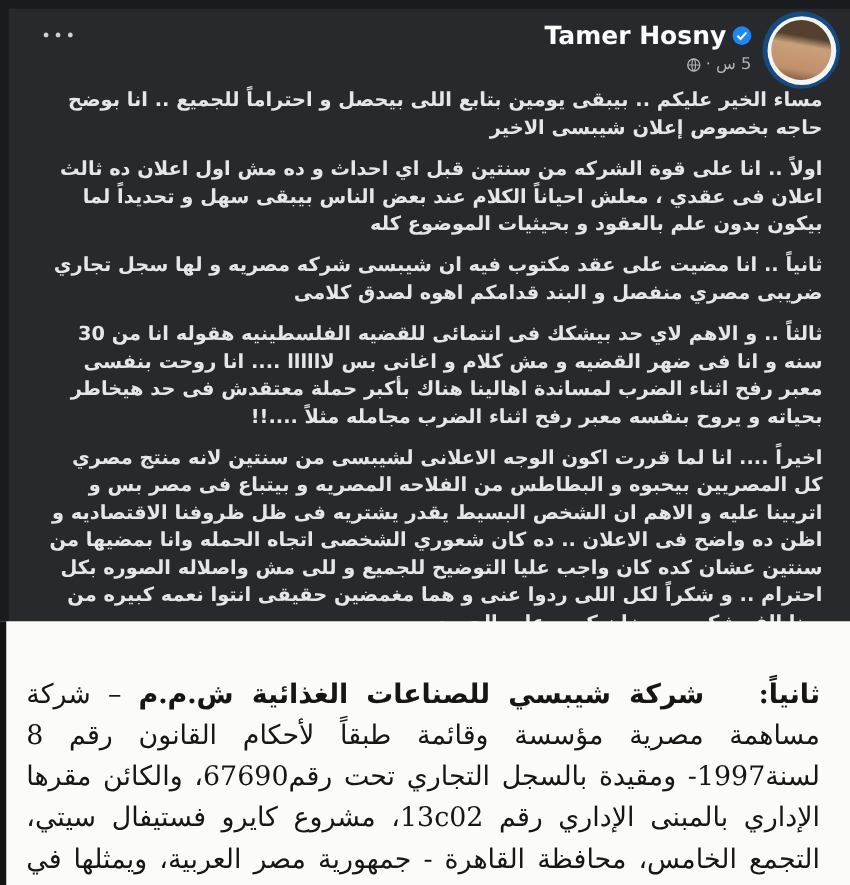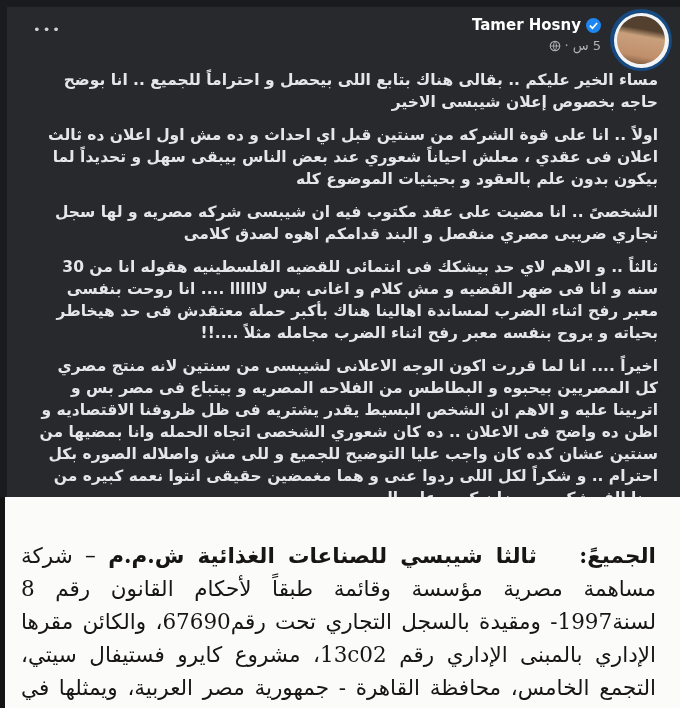--- a/index.html
+++ b/index.html
@@ -10,21 +10,21 @@
 
   
   .post { position: absolute; left: 7px; top: 7px; right: 0; height: 490px; background: #27292c; }
 
   .post-header { position: relative; height: 58px; }
   .more-btn { position: absolute; left: 26px; top: 16px; color: #cfd1d5; font-size: 13px;
               letter-spacing: 2px; cursor: pointer; line-height: 1; }
   .hdr-cluster { position: absolute; right: 8px; top: 2px; display: flex; gap: 9px; align-items: flex-start; }
   .namecol { padding-top: 7px; text-align: right; }
   .name-row { display: flex; justify-content: flex-end; align-items: center; gap: 5px; }
-  .author { color: #ffffff; font-weight: bold; font-size: 15px; cursor: pointer; }
+  .author { color: #ffffff; font-weight: bold; font-size: 20px; cursor: pointer; }
   .badge { width: 15px; height: 15px; border-radius: 50%; background: #1e86f0;
            display: flex; align-items: center; justify-content: center; flex: 0 0 auto; }
   .meta { display: flex; direction: rtl; gap: 4px; color: #b0b3b8; font-size: 13px;
           align-items: center; margin-top: 4px; justify-content: flex-start; }
   .globe svg { display: block; }
 
   .avatar { width: 62px; height: 62px; border-radius: 50%; background: #164a80;
             display: flex; align-items: center; justify-content: center; cursor: pointer; flex: 0 0 auto; }
   .avatar-inner { width: 55px; height: 55px; border-radius: 50%; background: #f3f4f6;
                   display: flex; align-items: center; justify-content: center; }
@@ -80,29 +80,29 @@
 
         <div class="avatar">
           <div class="avatar-inner">
             <div class="face"></div>
           </div>
         </div>
       </div>
     </div>
 
     <div class="post-body">
-      <p>مساء الخير عليكم .. بقالى هناك بتابع اللى بيحصل و احتراماً للجميع .. انا بوضح حاجه بخصوص إعلان شيبسى الاخير</p>
-      <p>اولاً .. انا على قوة الشركه من سنتين قبل اي احداث و ده مش اول اعلان ده ثالث اعلان فى عقدي ، معلش احياناً شعوري عند بعض الناس بيبقى سهل و تحديداً لما بيكون بدون علم بالعقود و بحيثيات الموضوع كله</p>
-      <p>الشخصىً .. انا مضيت على عقد مكتوب فيه ان شيبسى شركه مصريه و لها سجل تجاري ضريبى مصري منفصل و البند قدامكم اهوه لصدق كلامى</p>
+      <p>مساء الخير عليكم .. بيبقى يومين بتابع اللى بيحصل و احتراماً للجميع .. انا بوضح حاجه بخصوص إعلان شيبسى الاخير</p>
+      <p>اولاً .. انا على قوة الشركه من سنتين قبل اي احداث و ده مش اول اعلان ده ثالث اعلان فى عقدي ، معلش احياناً الكلام عند بعض الناس بيبقى سهل و تحديداً لما بيكون بدون علم بالعقود و بحيثيات الموضوع كله</p>
+      <p>ثانياً .. انا مضيت على عقد مكتوب فيه ان شيبسى شركه مصريه و لها سجل تجاري ضريبى مصري منفصل و البند قدامكم اهوه لصدق كلامى</p>
       <p>ثالثاً .. و الاهم لاي حد بيشكك فى انتمائى للقضيه الفلسطينيه هقوله انا من 30 سنه و انا فى ضهر القضيه و مش كلام و اغانى بس لاااااا .... انا روحت بنفسى معبر رفح اثناء الضرب لمساندة اهالينا هناك بأكبر حملة معتقدش فى حد هيخاطر بحياته و يروح بنفسه معبر رفح اثناء الضرب مجامله مثلاً ....!!</p>
       <p>اخيراً .... انا لما قررت اكون الوجه الاعلانى لشيبسى من سنتين لانه منتج مصري كل المصريين بيحبوه و البطاطس من الفلاحه المصريه و بيتباع فى مصر بس و اتربينا عليه و الاهم ان الشخص البسيط يقدر يشتريه فى ظل ظروفنا الاقتصاديه و اظن ده واضح فى الاعلان .. ده كان شعوري الشخصى اتجاه الحمله وانا بمضيها من سنتين عشان كده كان واجب عليا التوضيح للجميع و للى مش واصلاله الصوره بكل احترام .. و شكراً لكل اللى ردوا عنى و هما مغمضين حقيقى انتوا نعمه كبيره من ربنا الف شكر و رمضان كريم على الجميع</p>
     </div>
   </div>
 
   <div class="scan">
     <p class="contract">
-      <span class="c-label">الجميعً:</span>
-      <span class="c-bold">ثالثا شيبسي للصناعات الغذائية ش.م.م</span>
+      <span class="c-label">ثانياً:</span>
+      <span class="c-bold">شركة شيبسي للصناعات الغذائية ش.م.م</span>
       <span class="c-body">– شركة مساهمة مصرية مؤسسة وقائمة طبقاً لأحكام القانون رقم 8 لسنة1997- ومقيدة بالسجل التجاري تحت رقم67690، والكائن مقرها الإداري بالمبنى الإداري رقم 13c02، مشروع كايرو فستيفال سيتي، التجمع الخامس، محافظة القاهرة - جمهورية مصر العربية، ويمثلها في التوقيع على هذا العقد</span>
     </p>
   </div>
 
 </div>
 
 </body></html>

